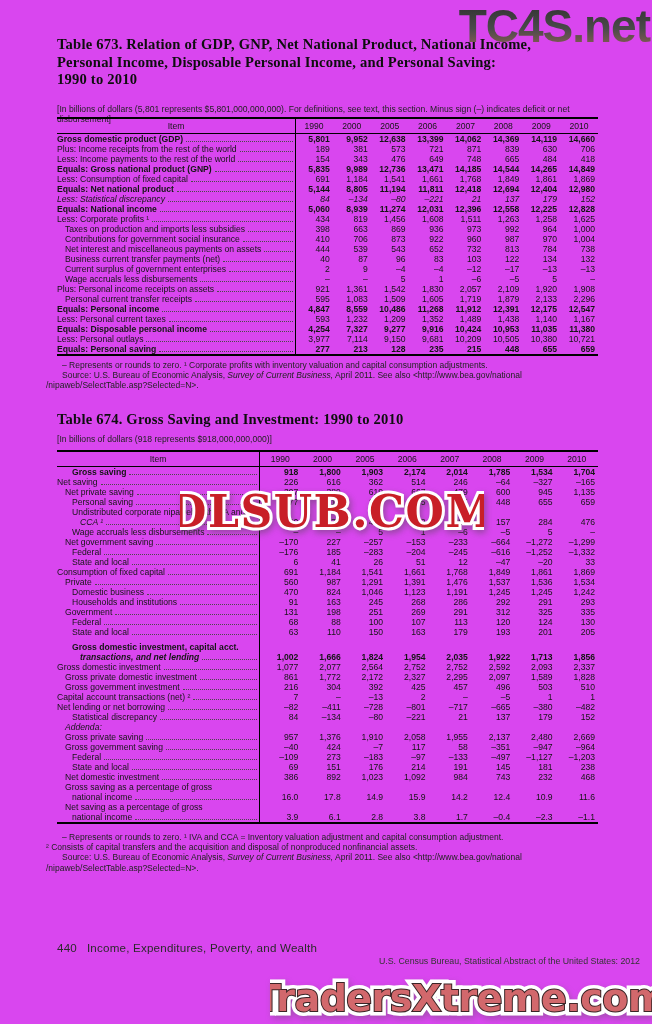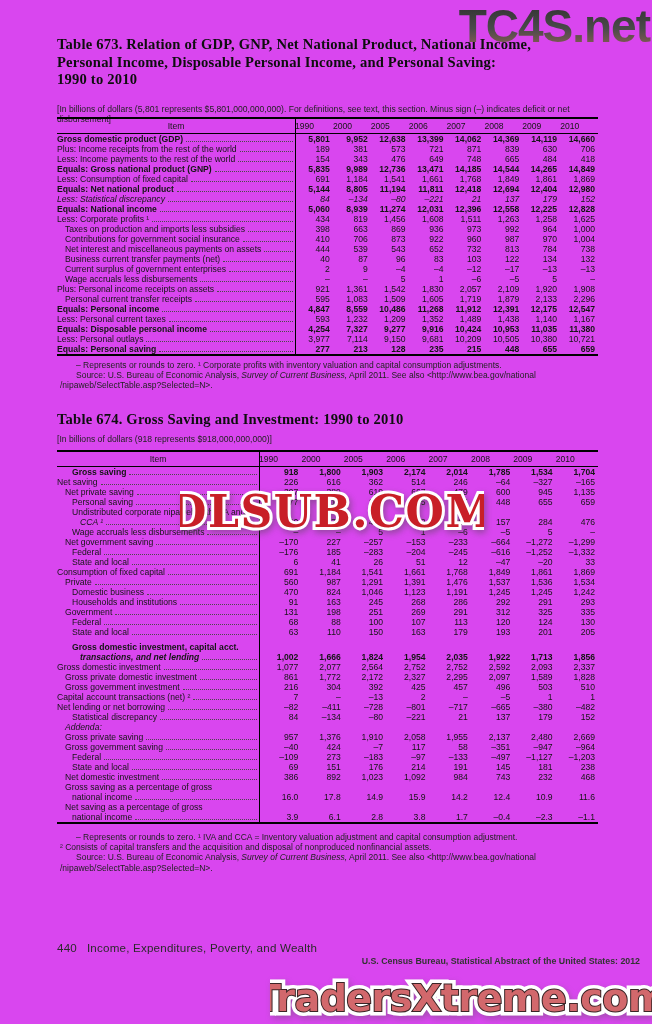--- a/index.html
+++ b/index.html
@@ -14,37 +14,37 @@
   
   .tbl{position:absolute;left:57px;width:541px;border-top:2px solid #000;
        border-bottom:2px solid #000;font-size:8.6px;line-height:10px;color:#151515;}
   .vrule{position:absolute;top:0;bottom:0;width:1px;background:#000;}
   .t673 .vrule{left:238px;} .t674 .vrule{left:202px;}
   .thead{display:flex;align-items:center;height:14px;border-bottom:1px solid #000;}
   .itemh{text-align:center;}
   .t673 .itemh,.t673 .labelwrap{width:238px;}
   .t674 .itemh,.t674 .labelwrap{width:202px;}
   .cells{display:flex;flex:1;}
-  .hcell{flex:1;text-align:left;}
+  .hcell{flex:1;text-align:center;}
   .cell{flex:1;text-align:right;padding-right:3px;}
   .row{display:flex;align-items:flex-end;height:10px;}
   .row.gap{margin-top:5px;}
   .labelwrap{display:flex;align-items:baseline;flex:0 0 auto;}
   .lbl{white-space:nowrap;}
   .leader{flex:1;min-width:4px;border-bottom:1px dotted #4a4a4a;margin:0 2px 2px 3px;}
   .b{font-weight:bold;} .i{font-style:italic;}
   .ind1{padding-left:8px;} .ind2{padding-left:15px;} .ind3{padding-left:23px;font-style:italic;}
 
-  .fnote{position:absolute;left:60px;width:566px;font-size:8.5px;line-height:10.2px;color:#222;}
+  .fnote{position:absolute;left:46px;width:566px;font-size:8.5px;line-height:10.2px;color:#222;}
   .fnote .line.ind{text-indent:16px;}
 
   
   .pgfoot-left{position:absolute;left:57px;top:941px;font-size:11.6px;color:#2a2a2a;letter-spacing:.2px;}
   .pgfoot-left .num{margin-right:10px;}
-  .pgfoot-right{position:absolute;right:12px;top:956px;font-size:8.8px;color:#333;font-weight:bold;}
+  .pgfoot-right{position:absolute;right:12px;top:956px;font-size:8.8px;color:#333;}
 
   
   .wm{position:absolute;pointer-events:none;}
   .wm-top{left:436px;top:0;}
   .wm-mid{left:180px;top:484px;filter:drop-shadow(2px 3px 3px rgba(70,70,70,.45));}
   .wm-bot{left:270px;top:970px;filter:drop-shadow(2px 3px 3px rgba(90,90,90,.4));}
 </style>
 </head>
 <body>
 

